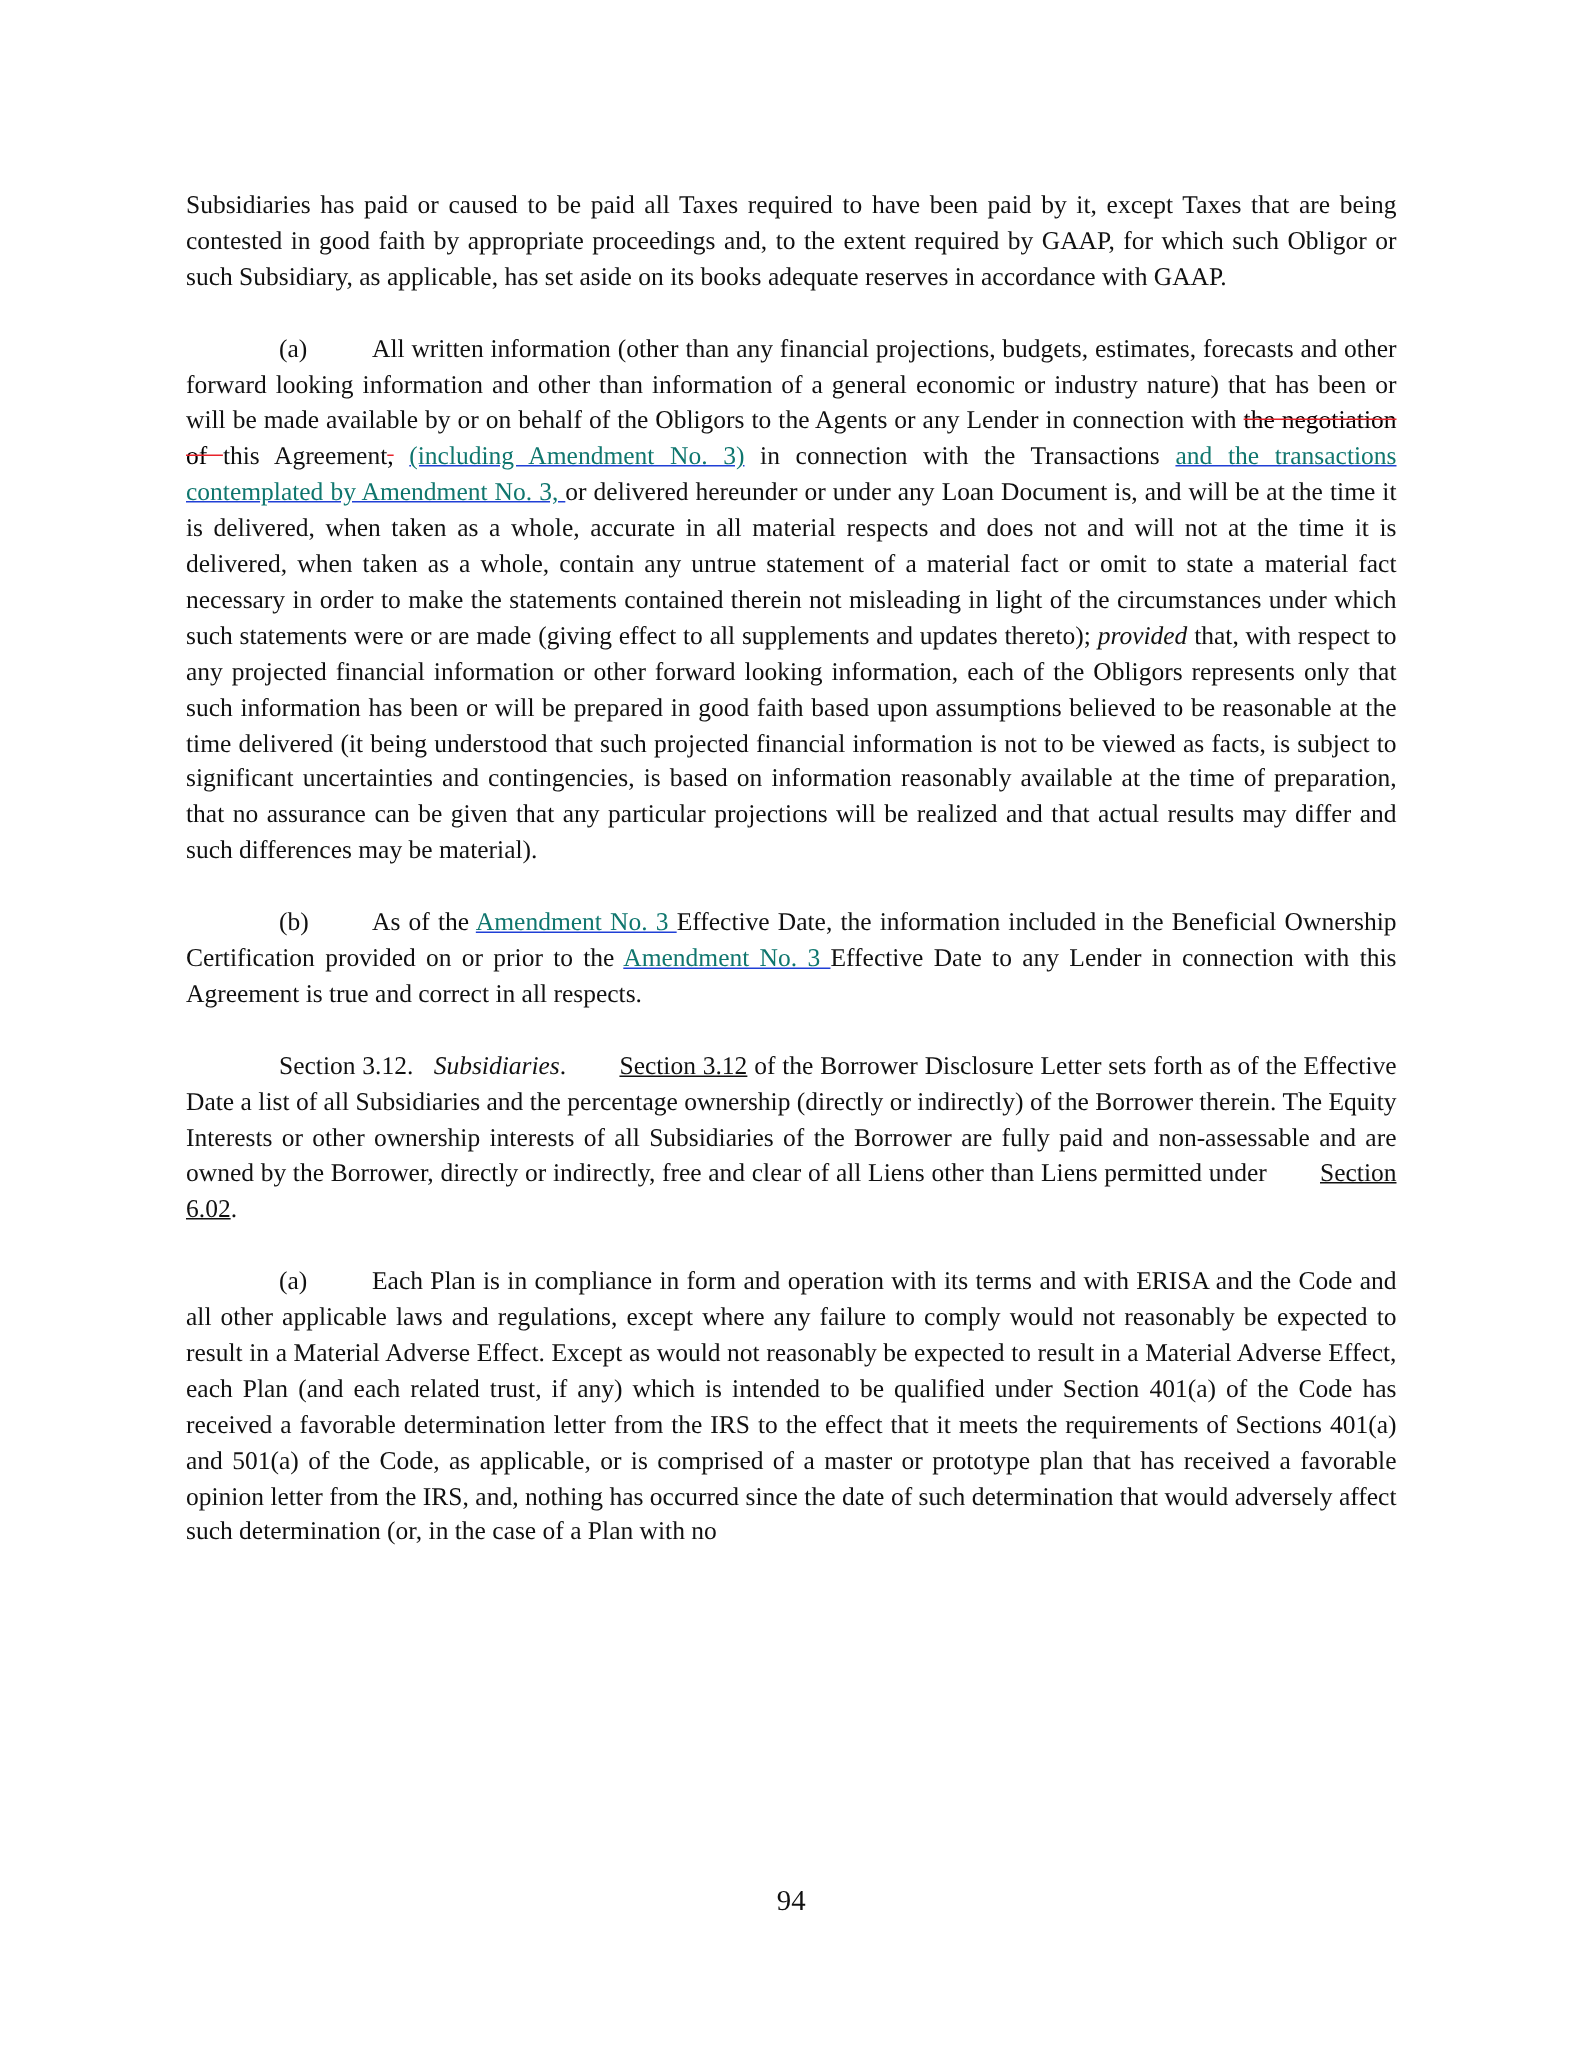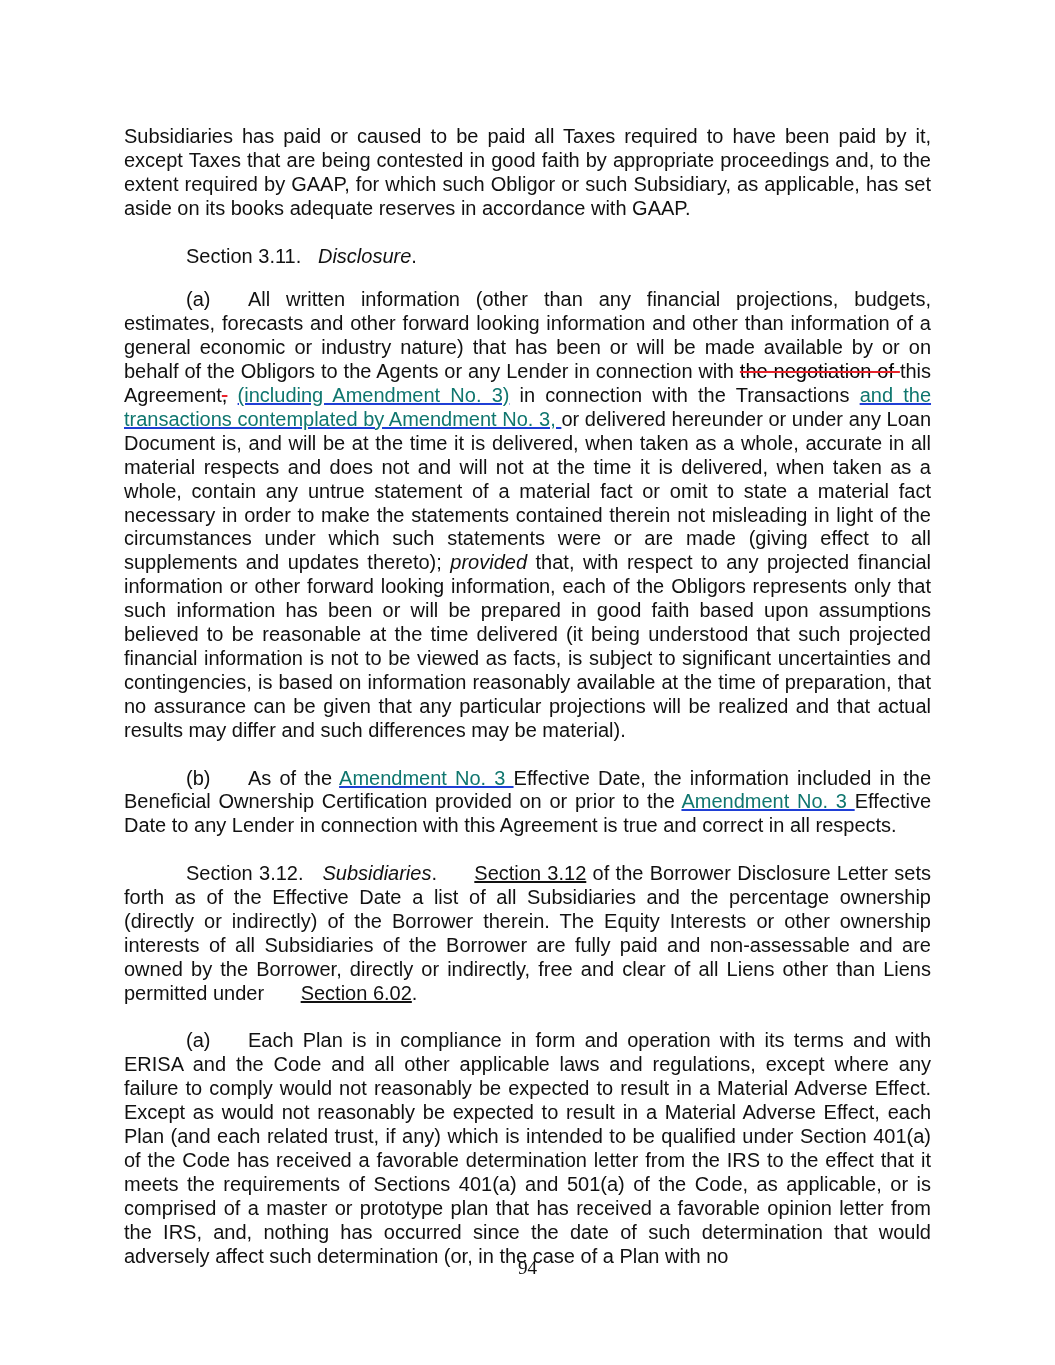--- a/index.html
+++ b/index.html
@@ -2,22 +2,22 @@
 <html><head>
 <meta charset="utf-8">
 <style>
   html, body { margin: 0; padding: 0; background: #ffffff; }
   body { width: 1055px; height: 1365px; position: relative; overflow: hidden; }
   .page {
     position: absolute;
     left: 124px;
     top: 125px;
     width: 807px;
-    font-family: Liberation Sans, sans-serif;
-    font-size: 20px;
+    font-family: Liberation Serif, serif;
+    font-size: 17px;
     line-height: 23.9px;
     color: #111111;
   }
   p { margin: 0; text-align: justify; }
   .para { margin-bottom: 23.9px; }
   .heading { text-indent: 62px; margin-bottom: 20px; }
   .indent { text-indent: 62px; }
   .label { display: inline-block; width: 62px; text-indent: 0; }
   .ital { font-style: italic; }
   .ul { text-decoration: underline; margin-left: 31px; }
@@ -34,21 +34,20 @@
     color: #111111;
   }
 </style>
 </head>
 <body>
 
 <div class="page">
 
   <p class="para">Subsidiaries has paid or caused to be paid all Taxes required to have been paid by it, except Taxes that are being contested in good faith by appropriate proceedings and, to the extent required by GAAP, for which such Obligor or such Subsidiary, as applicable, has set aside on its books adequate reserves in accordance with GAAP.</p>
 
-  <p class="heading"><span>Section 3.11.</span>&nbsp;&nbsp;&nbsp;<span class="ital">Disclosure</span><span>.</span></p>
 
   <p class="para indent"><span class="label">(a)</span><span>All written information (other than any financial projections, budgets, estimates, forecasts and other forward looking information and other than information of a general economic or industry nature) that has been or will be made available by or on behalf of the Obligors to the Agents or any Lender in connection with </span><span class="del">the negotiation of </span><span>this Agreement</span><span class="del">,</span><span> </span><span class="ins">(including Amendment No. 3)</span><span> in connection with the Transactions </span><span class="ins">and the transactions contemplated by Amendment No. 3, </span><span>or delivered hereunder or under any Loan Document is, and will be at the time it is delivered, when taken as a whole, accurate in all material respects and does not and will not at the time it is delivered, when taken as a whole, contain any untrue statement of a material fact or omit to state a material fact necessary in order to make the statements contained therein not misleading in light of the circumstances under which such statements were or are made (giving effect to all supplements and updates thereto); </span><span class="ital">provided</span><span> that, with respect to any projected financial information or other forward looking information, each of the Obligors represents only that such information has been or will be prepared in good faith based upon assumptions believed to be reasonable at the time delivered (it being understood that such projected financial information is not to be viewed as facts, is subject to significant uncertainties and contingencies, is based on information reasonably available at the time of preparation, that no assurance can be given that any particular projections will be realized and that actual results may differ and such differences may be material).</span></p>
 
   <p class="para indent"><span class="label">(b)</span><span>As of the </span><span class="ins">Amendment No. 3 </span><span>Effective Date, the information included in the Beneficial Ownership Certification provided on or prior to the </span><span class="ins">Amendment No. 3 </span><span>Effective Date to any Lender in connection with this Agreement is true and correct in all respects.</span></p>
 
   <p class="para indent"><span>Section 3.12.</span>&nbsp;&nbsp;&nbsp;<span class="ital">Subsidiaries</span><span>. </span><span class="ul">Section 3.12</span><span> of the Borrower Disclosure Letter sets forth as of the Effective Date a list of all Subsidiaries and the percentage ownership (directly or indirectly) of the Borrower therein. The Equity Interests or other ownership interests of all Subsidiaries of the Borrower are fully paid and non-assessable and are owned by the Borrower, directly or indirectly, free and clear of all Liens other than Liens permitted under </span><span class="ul">Section 6.02</span><span>.</span></p>
 
 
   <p class="indent"><span class="label">(a)</span><span>Each Plan is in compliance in form and operation with its terms and with ERISA and the Code and all other applicable laws and regulations, except where any failure to comply would not reasonably be expected to result in a Material Adverse Effect. Except as would not reasonably be expected to result in a Material Adverse Effect, each Plan (and each related trust, if any) which is intended to be qualified under Section 401(a) of the Code has received a favorable determination letter from the IRS to the effect that it meets the requirements of Sections 401(a) and 501(a) of the Code, as applicable, or is comprised of a master or prototype plan that has received a favorable opinion letter from the IRS, and, nothing has occurred since the date of such determination that would adversely affect such determination (or, in the case of a Plan with no</span></p>
 

